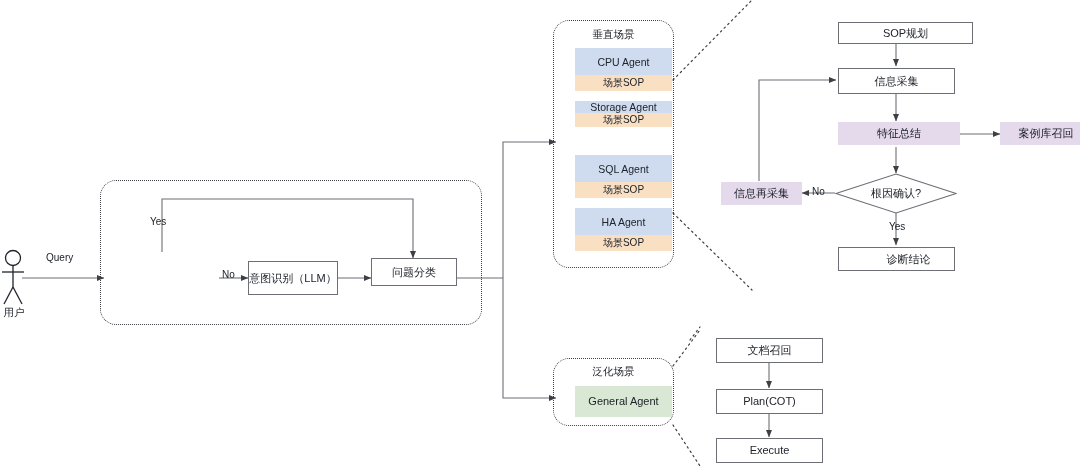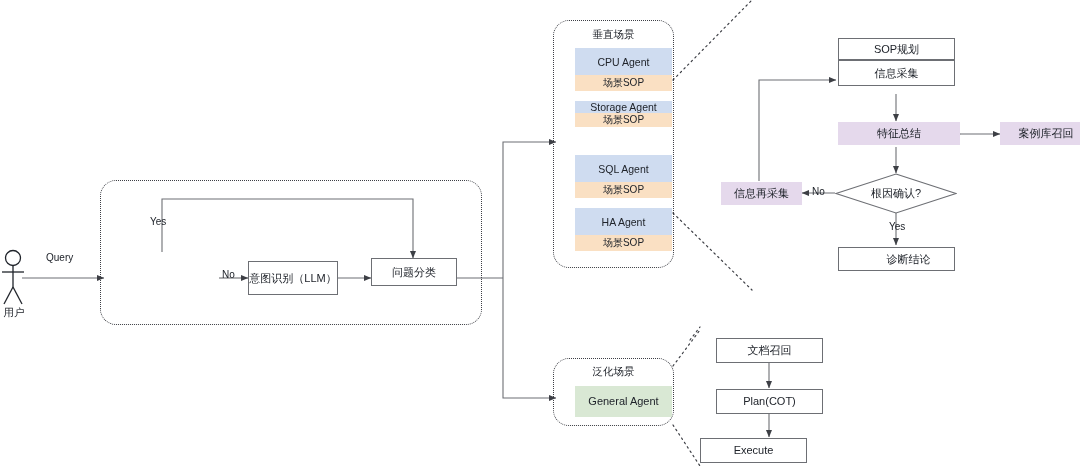--- a/index.html
+++ b/index.html
@@ -214,38 +214,38 @@
 
   <div class="agentcard" style="left:575px; top:208px; width:97px; height:43px;">
     <div class="top">HA Agent</div>
     <div class="bot">场景SOP</div>
   </div>
 
   <div class="dashgroup" style="left:553px; top:358px; width:121px; height:68px;"></div>
   <div class="grouplabel" style="left:553px; top:365px; width:121px;">泛化场景</div>
   <div class="node greenbox" style="left:575px; top:386px; width:97px; height:31px;">General Agent</div>
 
-  <div class="node rectbox" style="left:838px; top:38px; width:117px; height:22px;">SOP规划</div>
-
-  <div class="node rectbox" style="left:838px; top:60px; width:117px; height:26px;">信息采集</div>
+  <div class="node rectbox" style="left:838px; top:22px; width:135px; height:22px;">SOP规划</div>
+
+  <div class="node rectbox" style="left:838px; top:68px; width:117px; height:26px;">信息采集</div>
 
   <div class="node purplebox" style="left:838px; top:122px; width:122px; height:23px;">特征总结</div>
 
   <div class="node purplebox" style="left:1000px; top:122px; width:92px; height:23px;">案例库召回</div>
 
   <div class="node purplebox" style="left:721px; top:182px; width:81px; height:23px;">信息再采集</div>
 
   <div class="diamondwrap" style="left:835px; top:173px; width:122px; height:41px;">
     <svg width="122" height="41" viewBox="0 0 122 41">
       <polygon points="61,1 121,20.5 61,40 1,20.5" fill="#ffffff" stroke="#6d6f74" stroke-width="1.1"></polygon>
     </svg>
     <div class="dtext">根因确认?</div>
   </div>
 
   <div class="node rectbox" style="left:838px; top:247px; width:117px; height:24px;padding-left:24px;">诊断结论</div>
 
   <div class="node rectbox" style="left:716px; top:338px; width:107px; height:25px;">文档召回</div>
 
   <div class="node rectbox" style="left:716px; top:389px; width:107px; height:25px;">Plan(COT)</div>
 
-  <div class="node rectbox" style="left:700px; top:438px; width:107px; height:25px;">Execute</div>
+  <div class="node rectbox" style="left:716px; top:438px; width:107px; height:25px;">Execute</div>
 
 </div>
 
 </body></html>

